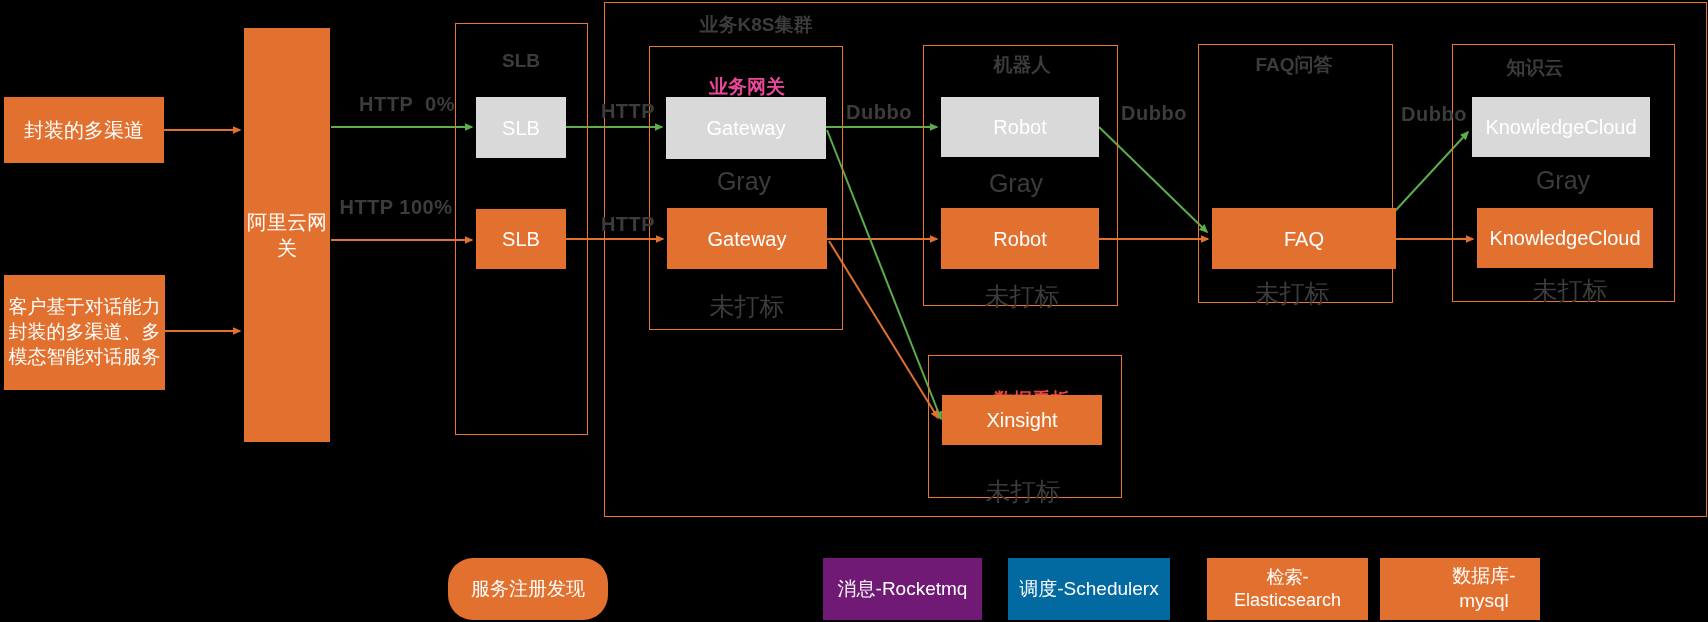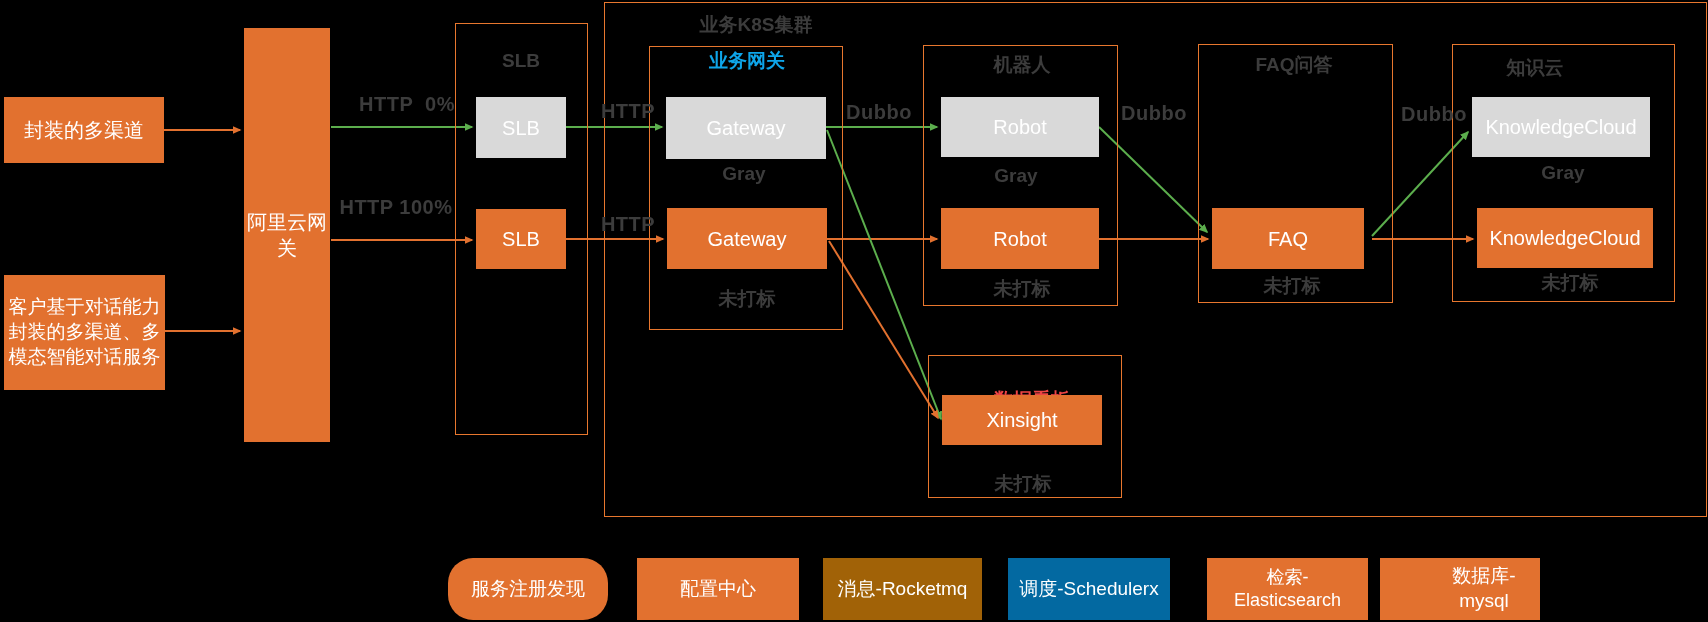--- a/index.html
+++ b/index.html
@@ -8,21 +8,21 @@
   #stage{position:absolute;left:0;top:0;width:1708px;height:622px;background:#000;}
   #edges-layer{position:absolute;left:0;top:0;width:1708px;height:622px;pointer-events:none;}
   .group{position:absolute;border:1.5px solid #E8772E;box-sizing:border-box;background:transparent;}
   .node{position:absolute;box-sizing:border-box;display:flex;align-items:center;justify-content:center;
         text-align:center;color:#fff;font-size:20px;line-height:1.3;white-space:pre-line;}
   .node.orange{background:#E2712F;}
   .node.gray{background:#D9D9D9;}
   .float-label{position:absolute;transform:translate(-50%,-50%);color:#3C3C3C;white-space:pre;
                font-size:19px;line-height:1;}
   .float-label.protocol{font-size:20px;font-weight:bold;letter-spacing:0.5px;}
-  .float-label.tag{font-size:19px;font-weight:bold;}
+  .float-label.tag{font-size:25px;font-weight:normal;margin-top:8px;}
   .group-title{position:absolute;transform:translate(-50%,-50%);color:#3C3C3C;font-size:19px;
                font-weight:bold;white-space:pre;line-height:1;}
 </style>
 </head>
 <body>
 
 <div id="stage" style="background: rgb(0, 0, 0);">
   <svg id="edges-layer" width="1708" height="622" viewBox="0 0 1708 622" xmlns="http://www.w3.org/2000/svg">
     <defs>
       <marker id="ah-green" markerWidth="10" markerHeight="9" refX="7.5" refY="4" orient="auto" markerUnits="userSpaceOnUse">
@@ -47,48 +47,47 @@
         <line x1="1372" y1="239" x2="1473" y2="239" stroke="#E2712F" stroke-width="2" marker-end="url(#ah-orange)"></line>
         <line x1="827" y1="130" x2="941" y2="419" stroke="#5CAE4D" stroke-width="2" marker-end="url(#ah-green)"></line>
         <line x1="829" y1="241" x2="938" y2="418" stroke="#E2712F" stroke-width="2" marker-end="url(#ah-orange)"></line>
       </g>
   </svg>
 <div class="group" style="left: 604px; top: 2px; width: 1103px; height: 515px; border-color: rgb(232, 119, 46);"></div>
     <div class="group-title" style="left: 756px; top: 24px; color: rgb(60, 60, 60);">业务K8S集群</div>
     <div class="group" style="left: 455px; top: 23px; width: 133px; height: 412px; border-color: rgb(232, 119, 46);"></div>
     <div class="group-title" style="left: 521px; top: 60px; color: rgb(60, 60, 60);">SLB</div>
     <div class="group" style="left: 649px; top: 46px; width: 194px; height: 284px; border-color: rgb(232, 119, 46);"></div>
-    <div class="group-title" style="left: 747px; top: 60px; color: #0ea5e9;">业务网关</div>
+    <div class="group-title" style="left: 747px; top: 86px; color: #ec4899;">业务网关</div>
     <div class="group" style="left: 923px; top: 45px; width: 195px; height: 261px; border-color: rgb(232, 119, 46);"></div>
     <div class="group-title" style="left: 1022px; top: 64px; color: rgb(60, 60, 60);">机器人</div>
     <div class="group" style="left: 1198px; top: 44px; width: 195px; height: 259px; border-color: rgb(232, 119, 46);"></div>
     <div class="group-title" style="left: 1294px; top: 64px; color: rgb(60, 60, 60);">FAQ问答</div>
     <div class="group" style="left: 1452px; top: 44px; width: 223px; height: 258px; border-color: rgb(232, 119, 46);"></div>
     <div class="group-title" style="left: 1535px; top: 67px; color: rgb(60, 60, 60);">知识云</div>
     <div class="group" style="left: 928px; top: 355px; width: 194px; height: 143px; border-color: rgb(232, 119, 46);"></div>
     <div class="group-title" style="left: 1032px; top: 375px; color: #ef4444; margin-top: 24px;">数据看板</div>
     <div class="node orange" style="left: 4px; top: 97px; width: 160px; height: 66px; background: rgb(226, 113, 47); color: rgb(255, 255, 255);">封装的多渠道</div>
     <div class="node orange" style="left: 4px; top: 275px; width: 161px; height: 115px; background: rgb(226, 113, 47); color: rgb(255, 255, 255); font-size: 19px;">客户基于对话能力
 封装的多渠道、多
 模态智能对话服务</div>
     <div class="node orange" style="left: 244px; top: 28px; width: 86px; height: 414px; background: rgb(226, 113, 47); color: rgb(255, 255, 255);">阿里云网
 关</div>
     <div class="node gray" style="left: 476px; top: 97px; width: 90px; height: 61px; background: rgb(217, 217, 217); color: rgb(255, 255, 255);">SLB</div>
     <div class="node orange" style="left: 476px; top: 209px; width: 90px; height: 60px; background: rgb(226, 113, 47); color: rgb(255, 255, 255);">SLB</div>
     <div class="node gray" style="left: 666px; top: 97px; width: 160px; height: 62px; background: rgb(217, 217, 217); color: rgb(255, 255, 255);">Gateway</div>
     <div class="node orange" style="left: 667px; top: 208px; width: 160px; height: 61px; background: rgb(226, 113, 47); color: rgb(255, 255, 255);">Gateway</div>
     <div class="node gray" style="left: 941px; top: 97px; width: 158px; height: 60px; background: rgb(217, 217, 217); color: rgb(255, 255, 255);">Robot</div>
     <div class="node orange" style="left: 941px; top: 208px; width: 158px; height: 61px; background: rgb(226, 113, 47); color: rgb(255, 255, 255);">Robot</div>
-    <div class="node orange" style="left: 1212px; top: 208px; width: 152px; height: 61px; background: rgb(226, 113, 47); color: rgb(255, 255, 255);">FAQ</div>
+    <div class="node orange" style="left: 1212px; top: 208px; width: 184px; height: 61px; background: rgb(226, 113, 47); color: rgb(255, 255, 255);">FAQ</div>
     <div class="node gray" style="left: 1472px; top: 97px; width: 178px; height: 60px; background: rgb(217, 217, 217); color: rgb(255, 255, 255);">KnowledgeCloud</div>
     <div class="node orange" style="left: 1477px; top: 208px; width: 176px; height: 60px; background: rgb(226, 113, 47); color: rgb(255, 255, 255);">KnowledgeCloud</div>
     <div class="node orange" style="left: 942px; top: 395px; width: 160px; height: 50px; background: rgb(226, 113, 47); color: rgb(255, 255, 255);">Xinsight</div>
     <div class="node orange" style="left: 448px; top: 558px; width: 160px; height: 62px; background: rgb(226, 113, 47); color: rgb(255, 255, 255); font-size: 19px; border-radius: 25px;">服务注册发现</div>
-    <div class="node orange" style="left: 637px; top: 558px; width: 162px; height: 62px; background: rgb(226, 113, 47); color: rgb(255, 255, 255); font-size: 19px;">配置中心</div>
-    <div class="node orange" style="left: 823px; top: 558px; width: 159px; height: 62px; background: #a16207; color: rgb(255, 255, 255); font-size: 19px;">消息-Rocketmq</div>
+    <div class="node orange" style="left: 823px; top: 558px; width: 159px; height: 62px; background: #701a75; color: rgb(255, 255, 255); font-size: 19px;">消息-Rocketmq</div>
     <div class="node orange" style="left: 1008px; top: 558px; width: 162px; height: 62px; background: #0369a1; color: rgb(255, 255, 255); font-size: 19px;">调度-Schedulerx</div>
     <div class="node orange" style="left: 1195px; top: 558px; width: 161px; height: 62px; background: rgb(226, 113, 47); color: rgb(255, 255, 255); font-size: 18px; margin-left: 12px;">检索-
 Elasticsearch</div>
     <div class="node orange" style="left: 1380px; top: 558px; width: 160px; height: 62px; background: rgb(226, 113, 47); color: rgb(255, 255, 255); font-size: 19px; padding-left: 48px;">数据库-mysql</div>
     <div class="float-label protocol" style="left: 407px; top: 104px; color: rgb(60, 60, 60);">HTTP  0%</div>
     <div class="float-label protocol" style="left: 396px; top: 207px; color: rgb(60, 60, 60);">HTTP 100%</div>
     <div class="float-label protocol" style="left: 628px; top: 111px; color: rgb(60, 60, 60);">HTTP</div>
     <div class="float-label protocol" style="left: 628px; top: 224px; color: rgb(60, 60, 60);">HTTP</div>
     <div class="float-label protocol" style="left: 879px; top: 112px; color: rgb(60, 60, 60);">Dubbo</div>
     <div class="float-label protocol" style="left: 1154px; top: 113px; color: rgb(60, 60, 60);">Dubbo</div>

